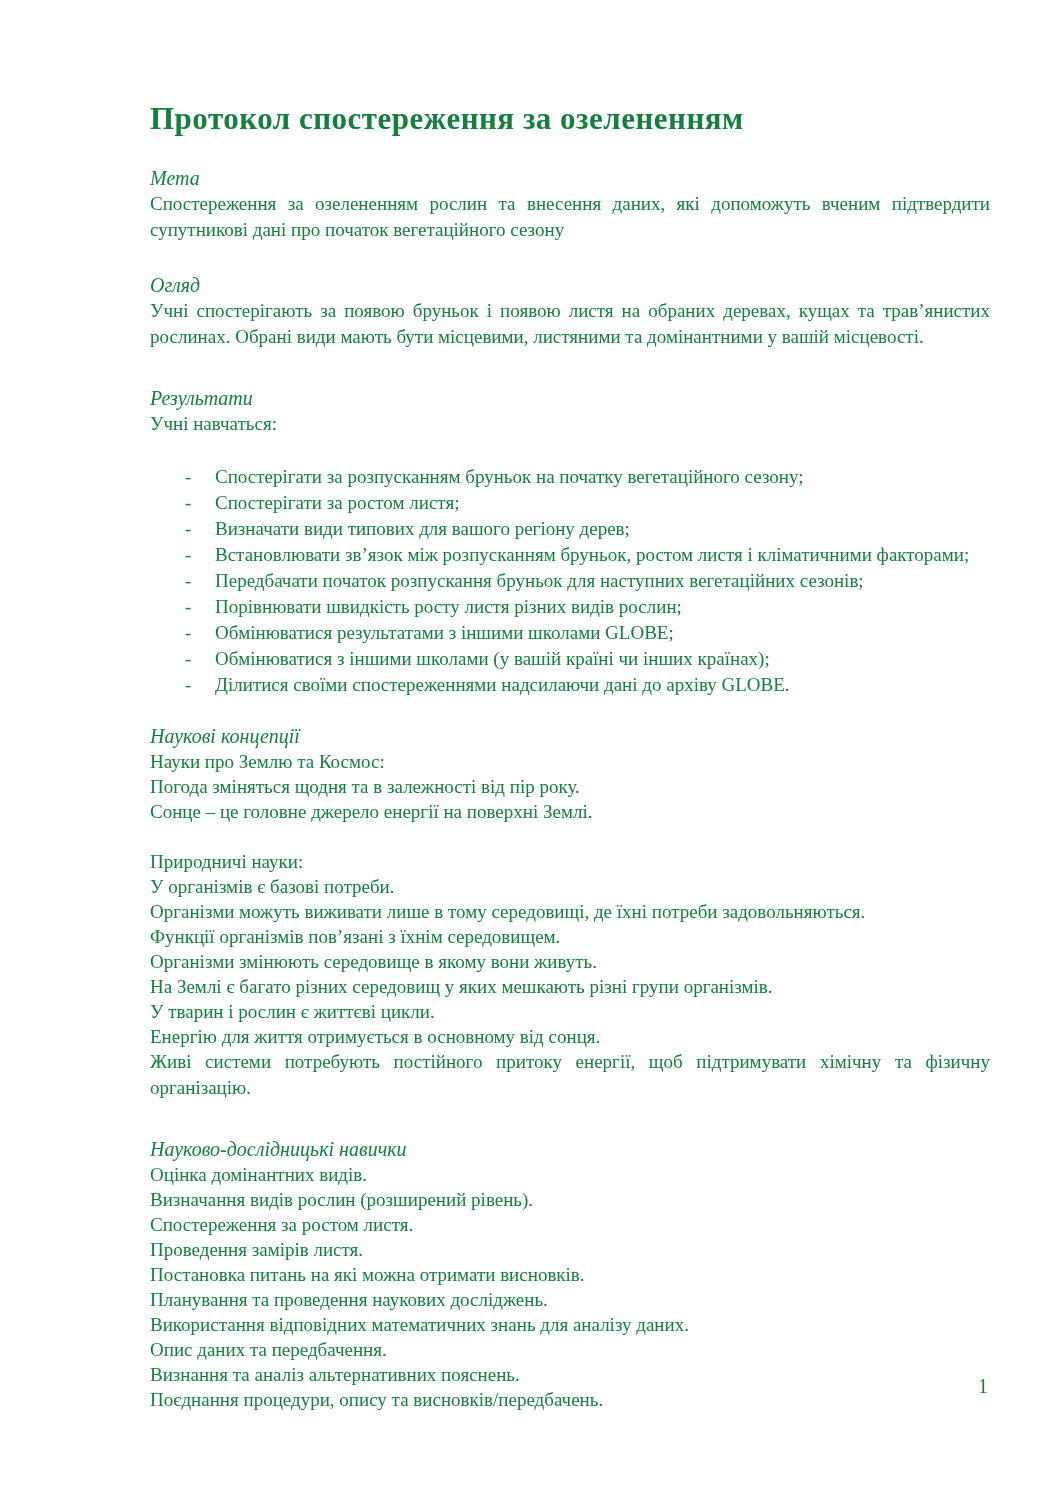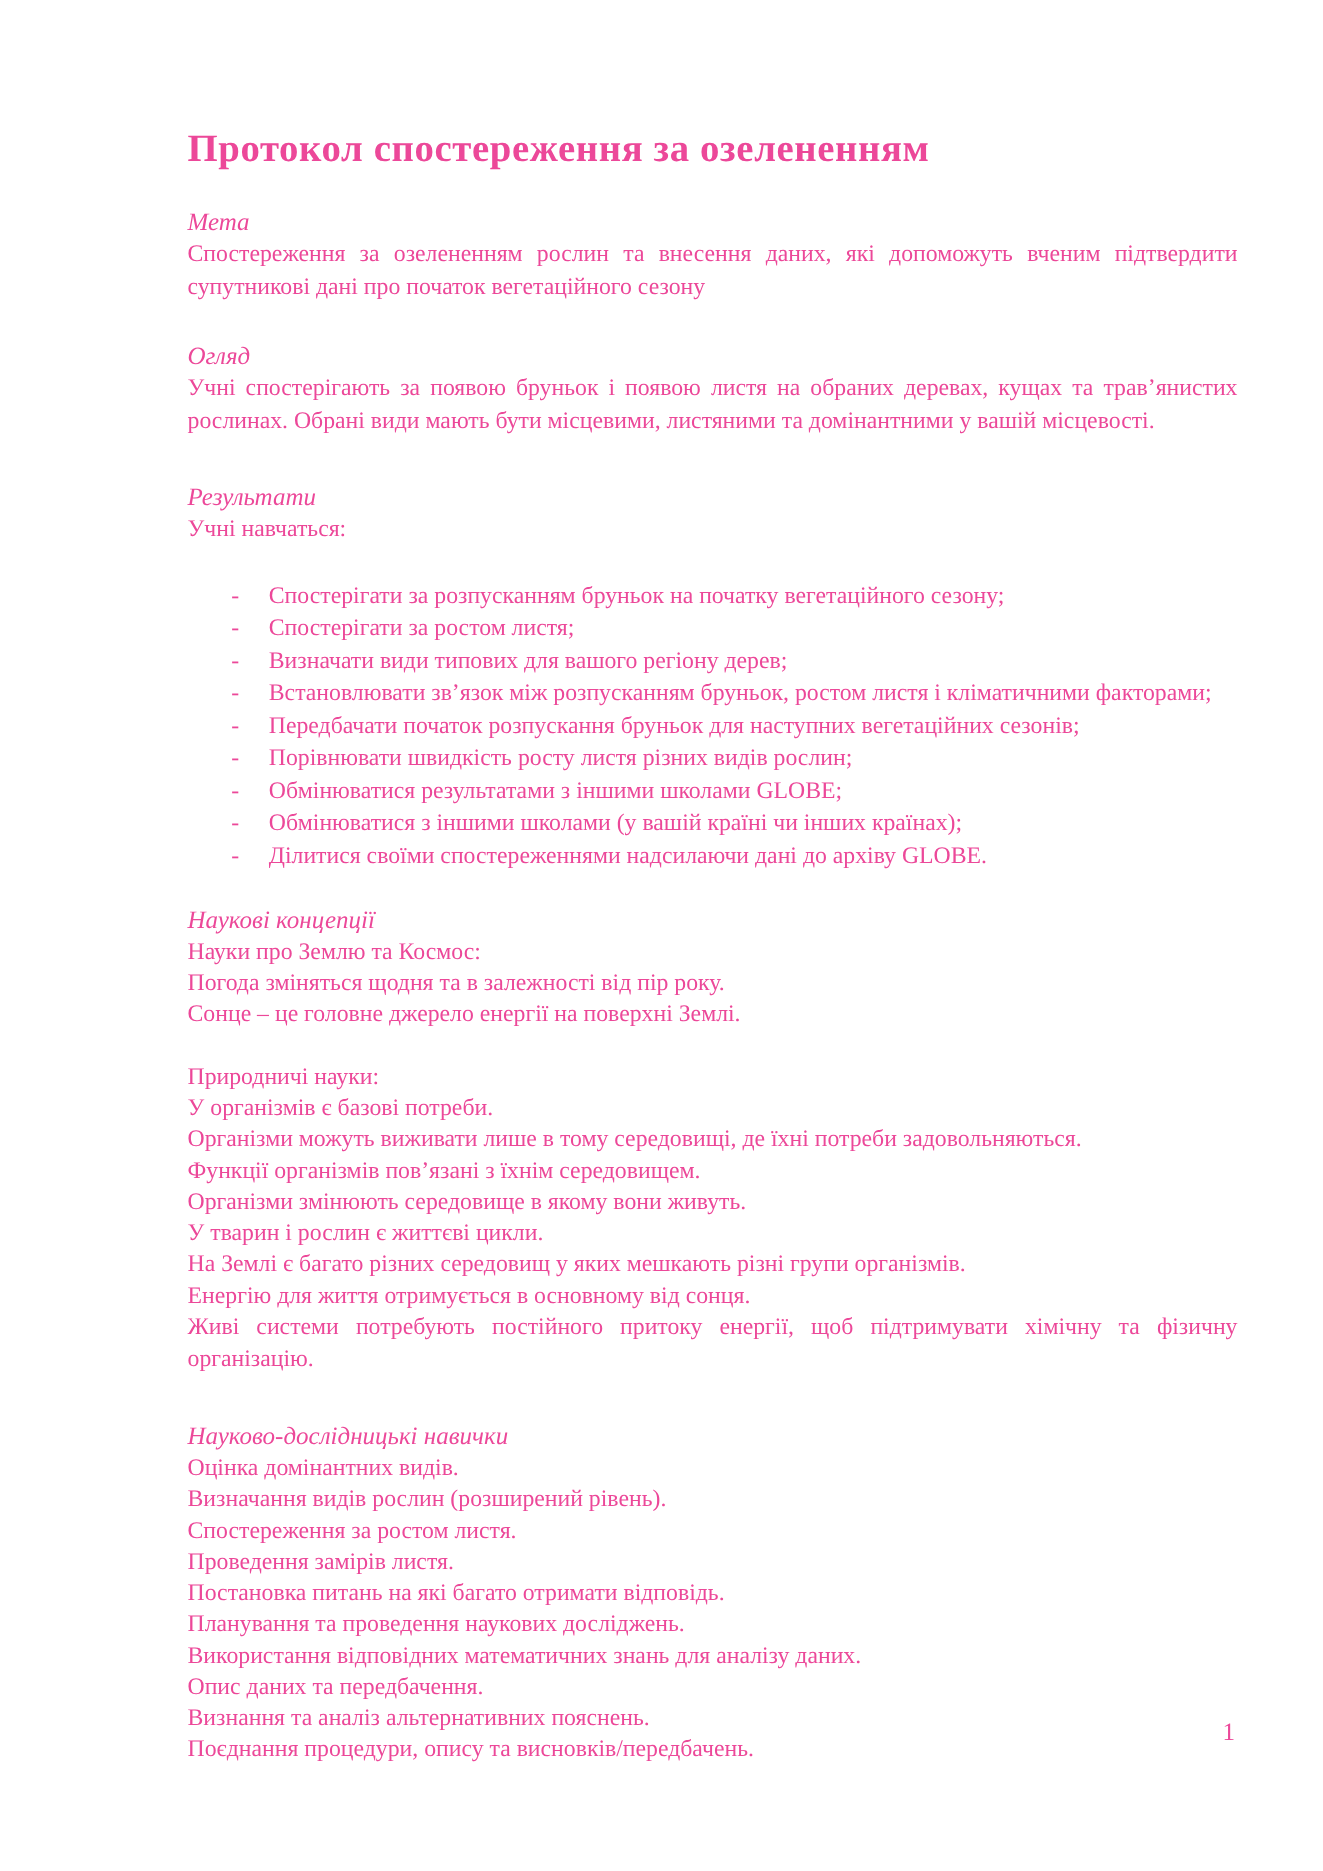--- a/index.html
+++ b/index.html
@@ -5,21 +5,21 @@
   html, body {
     margin: 0;
     padding: 0;
     background: #ffffff;
   }
   .page {
     position: relative;
     width: 1058px;
     height: 1497px;
     background: #ffffff;
-    color: #ec4899;
+    color: #15803d;
     font-family: "Liberation Serif", "DejaVu Serif", serif;
     overflow: hidden;
   }
   .content {
     position: absolute;
     left: 150px;
     top: 100px;
     width: 840px;
   }
   .doc-title {
@@ -144,31 +144,31 @@
     <div class="section-heading gap-sm">Наукові концепції</div>
     <div class="line">Науки про Землю та Космос:</div>
     <div class="line">Погода зміняться щодня та в залежності від пір року.</div>
     <div class="line">Сонце – це головне джерело енергії на поверхні Землі.</div>
 
     <div class="sub-label">Природничі науки:</div>
     <div class="line">У організмів є базові потреби.</div>
     <div class="line">Організми можуть виживати лише в тому середовищі, де їхні потреби задовольняються.</div>
     <div class="line">Функції організмів пов’язані з їхнім середовищем.</div>
     <div class="line">Організми змінюють середовище в якому вони живуть.</div>
+    <div class="line">На Землі є багато різних середовищ у яких мешкають різні групи організмів.</div>
     <div class="line">У тварин і рослин є життєві цикли.</div>
-    <div class="line">На Землі є багато різних середовищ у яких мешкають різні групи організмів.</div>
     <div class="line">Енергію для життя отримується в основному від сонця.</div>
     <p class="para para-block">Живі системи потребують постійного притоку енергії, щоб підтримувати хімічну та фізичну організацію.</p>
 
     <div class="section-heading gap-lg">Науково-дослідницькі навички</div>
     <div class="line">Оцінка домінантних видів.</div>
     <div class="line">Визначання видів рослин (розширений рівень).</div>
     <div class="line">Спостереження за ростом листя.</div>
     <div class="line">Проведення замірів листя.</div>
-    <div class="line">Постановка питань на які багато отримати відповідь.</div>
+    <div class="line">Постановка питань на які можна отримати висновків.</div>
     <div class="line">Планування та проведення наукових досліджень.</div>
     <div class="line">Використання відповідних математичних знань для аналізу даних.</div>
     <div class="line">Опис даних та передбачення.</div>
     <div class="line">Визнання та аналіз альтернативних пояснень.</div>
     <div class="line">Поєднання процедури, опису та висновків/передбачень.</div>
 
   </div>
 
   <div class="page-number">1</div>
 </div>

